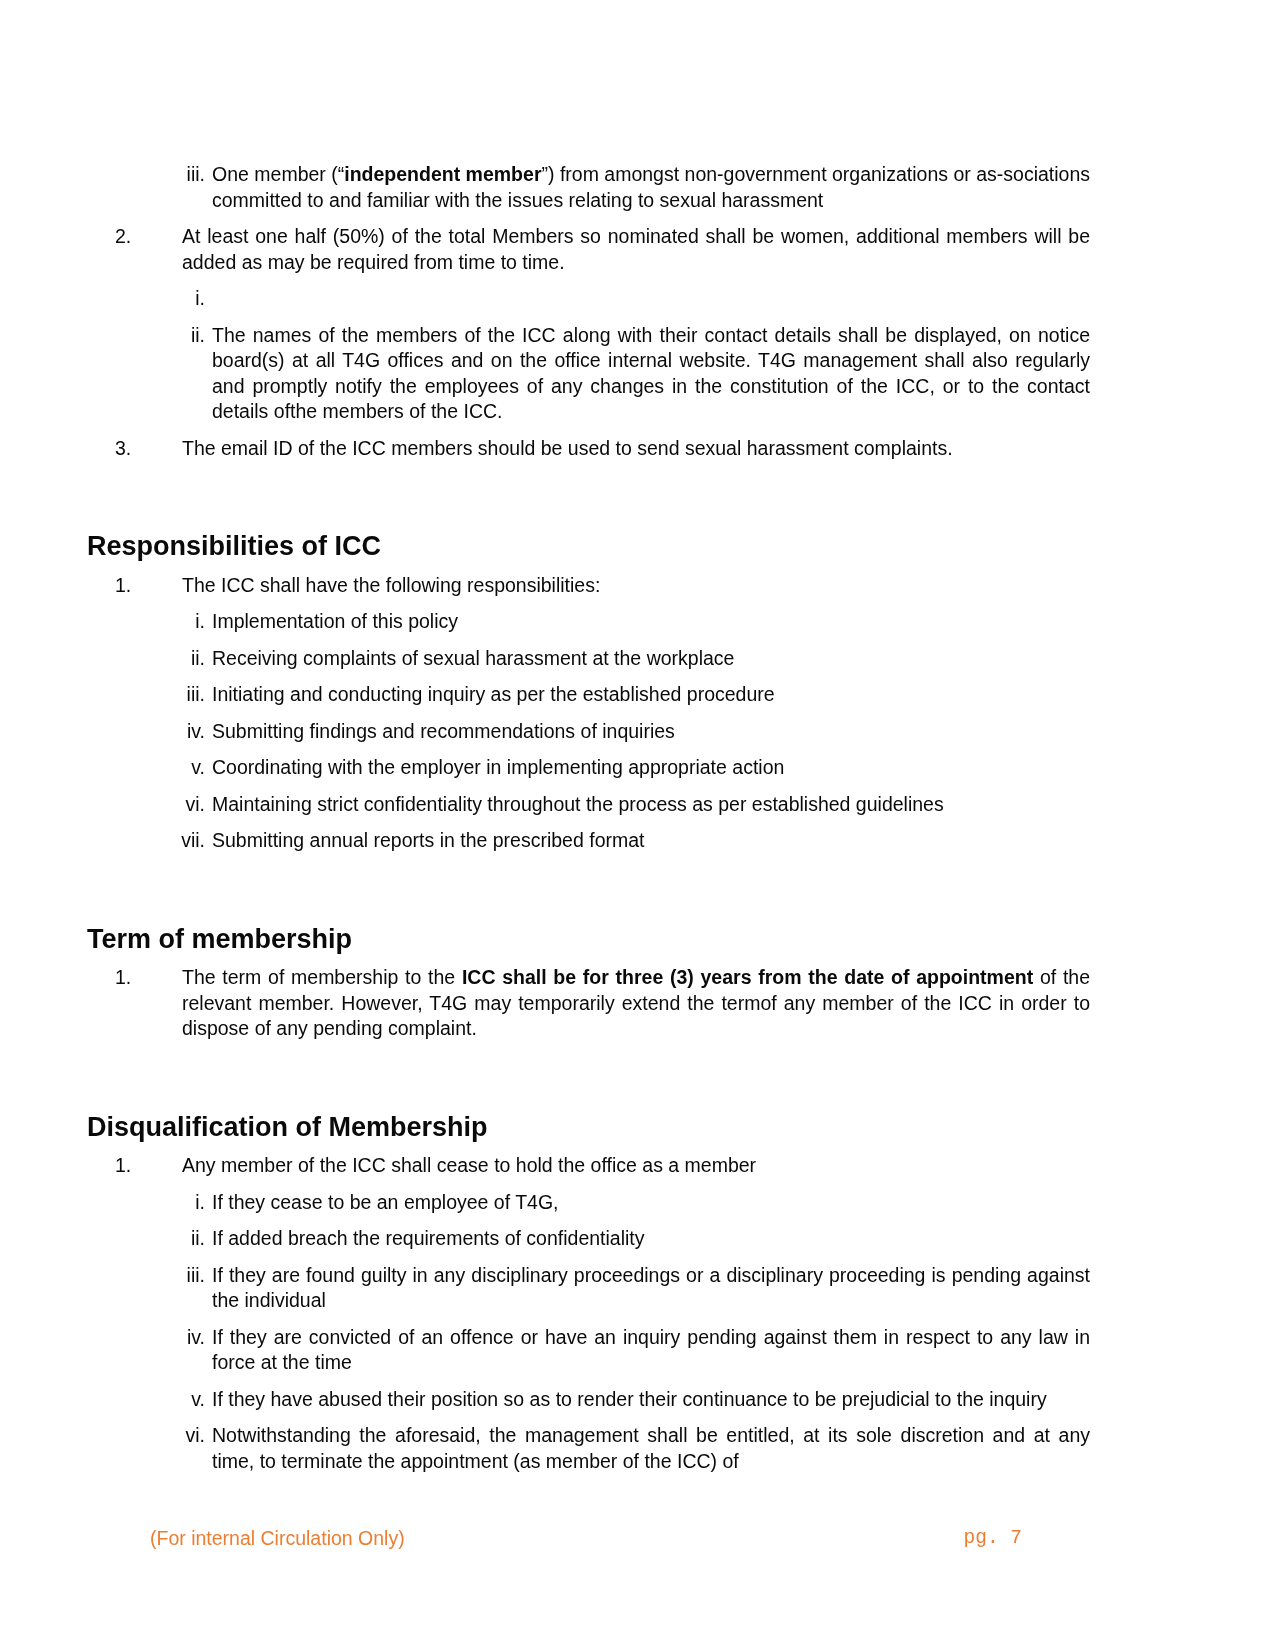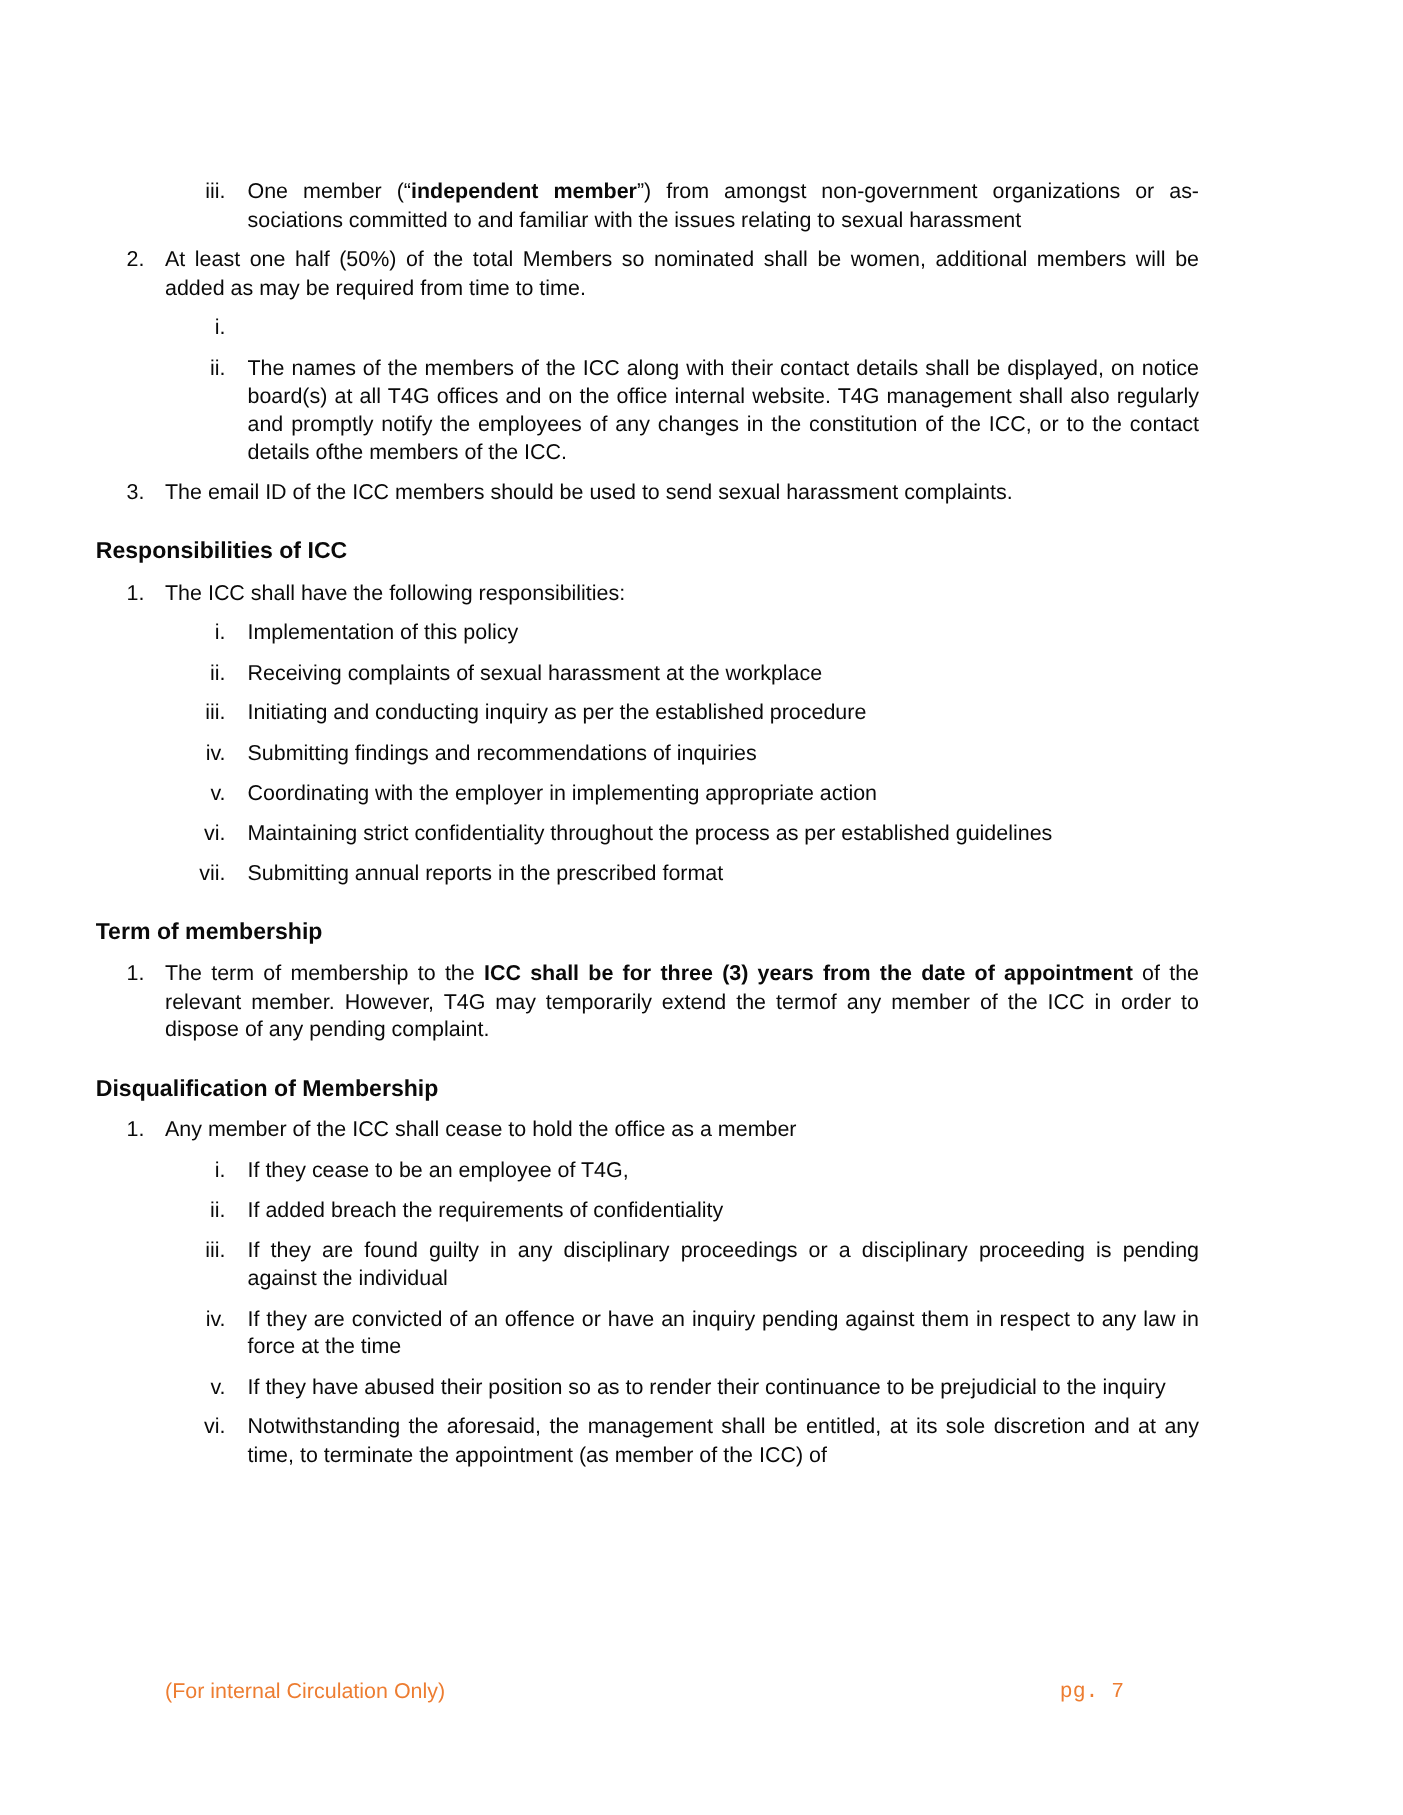--- a/index.html
+++ b/index.html
@@ -12,28 +12,28 @@
     box-sizing: border-box;
     padding: 162px 185px 0 87px;
     color: #0a0a0a;
     font-family: "Liberation Sans", sans-serif;
     font-size: 19.5px;
     line-height: 25.5px;
   }
   .row { display: flex; margin-bottom: 11px; }
   .row .num { white-space: nowrap; }
   .l1 .num { flex: 0 0 63px; padding-left: 28px; box-sizing: border-box; }
-  .l1 .txt { flex: 1; }
+  .l1 .txt { flex: 1; margin-left: 32px; }
   .l2 .num { flex: 0 0 118px; text-align: right; }
-  .l2 .txt { flex: 1; margin-left: 20px; }
+  .l2 .txt { flex: 1; margin-left: 7px; }
   .just { text-align: justify; }
   .heading {
     font-weight: bold;
-    font-size: 21px;
-    margin: 27px 0 13px 0;
+    font-size: 27px;
+    margin: 73px 0 13px 0;
   }
   .section:first-child .row:first-child { margin-top: 0; }
   b { font-weight: bold; }
   .footer {
     position: absolute;
     left: 150px;
     right: 185px;
     top: 1526px;
     display: flex;
     justify-content: space-between;

